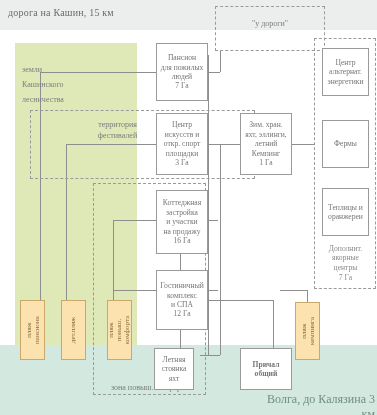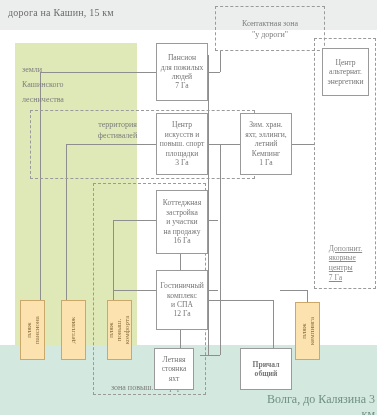--- a/index.html
+++ b/index.html
@@ -42,21 +42,21 @@
   .box{
     position:absolute;box-sizing:border-box;
     background:#ffffff;border:1.5px solid #9a9a9a;
     display:flex;align-items:center;justify-content:center;
     text-align:center;font-size:7.6px;line-height:9.4px;color:#767676;
     padding:2px;
   }
   .nobox{
     position:absolute;box-sizing:border-box;
     display:flex;align-items:center;justify-content:center;
-    font-size:7.6px;line-height:9.6px;color:#8a8a8a;text-decoration:underline;
+    text-align:center;font-size:7.6px;line-height:9.6px;color:#8a8a8a;
   }
 
   
   .beach{
     position:absolute;box-sizing:border-box;
     background:#fbe2ae;border:1.5px solid #c9a86a;
     display:flex;align-items:center;justify-content:center;
   }
   .beach span{
     transform:rotate(-90deg);
@@ -105,21 +105,20 @@
   <div class="ln lnv" style="left:180px;top:254px;height:16px;"></div>
   <div class="ln lnv" style="left:307px;top:290px;height:12px;"></div>
   <div class="ln lnh" style="left:280px;top:290px;width:28px;"></div>
 
   <div class="dashzone" id="contact-zone"></div>
   <div class="dashzone" id="festival-zone"></div>
   <div class="dashzone" id="comfort-zone"></div>
   <div class="dashzone" id="agro-zone"></div>
 
   <div class="zonelabel" id="contact-zone-label">
-    <div>Контактная зона</div>
     <div>"у дороги"</div>
   </div>
 
   <div class="zonelabel" id="festival-label">
     <div>территория</div>
     <div>фестивалей</div>
   </div>
 
   <div class="zonelabel" id="comfort-label">зона  повыш. комфорта</div>
 
@@ -135,21 +134,21 @@
       <div>для пожилых</div>
       <div>людей</div>
       <div>7 Га</div>
     </div>
   </div>
 
   <div class="box" style="left:156px;top:113px;width:52px;height:62px;">
     <div>
       <div>Центр</div>
       <div>искусств и</div>
-      <div>повыш. спорт</div>
+      <div>откр. спорт</div>
       <div>площадки</div>
       <div>3 Га</div>
     </div>
   </div>
 
   <div class="box" style="left:240px;top:113px;width:52px;height:62px;">
     <div>
       <div>Зим. хран.</div>
       <div>яхт, эллинги,</div>
       <div>летний</div>
@@ -192,21 +191,32 @@
   </div>
 
   <div class="box" style="left:322px;top:48px;width:47px;height:48px;">
     <div>
       <div>Центр</div>
       <div>альтернат.</div>
       <div>энергетики</div>
     </div>
   </div>
 
-
+  <div class="box" style="left:322px;top:120px;width:47px;height:48px;">
+    <div>
+      <div>Фермы</div>
+    </div>
+  </div>
+
+  <div class="box" style="left:322px;top:188px;width:47px;height:48px;">
+    <div>
+      <div>Теплицы и</div>
+      <div>оранжереи</div>
+    </div>
+  </div>
 
   <div class="nobox" style="left:318px;top:240px;width:55px;height:46px;">
     <div>
       <div>Дополнит.</div>
       <div>якорные</div>
       <div>центры</div>
       <div>7 Га</div>
     </div>
   </div>
 

